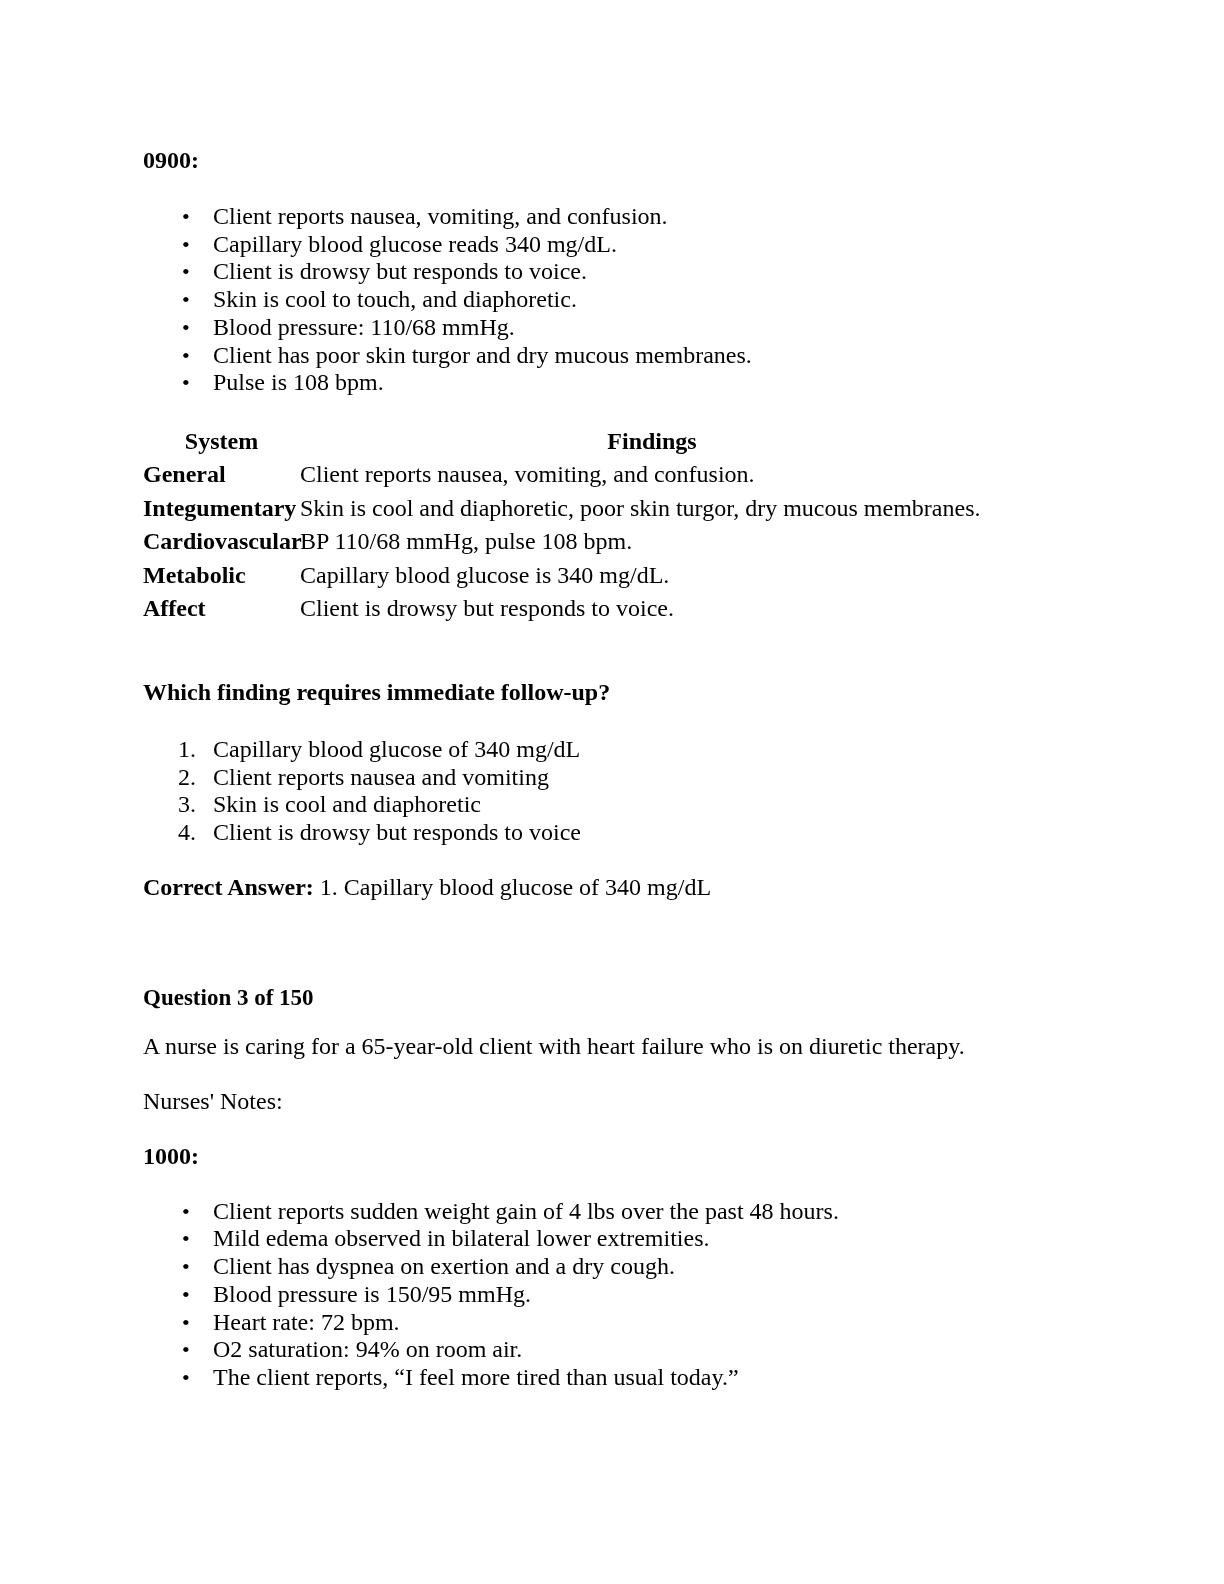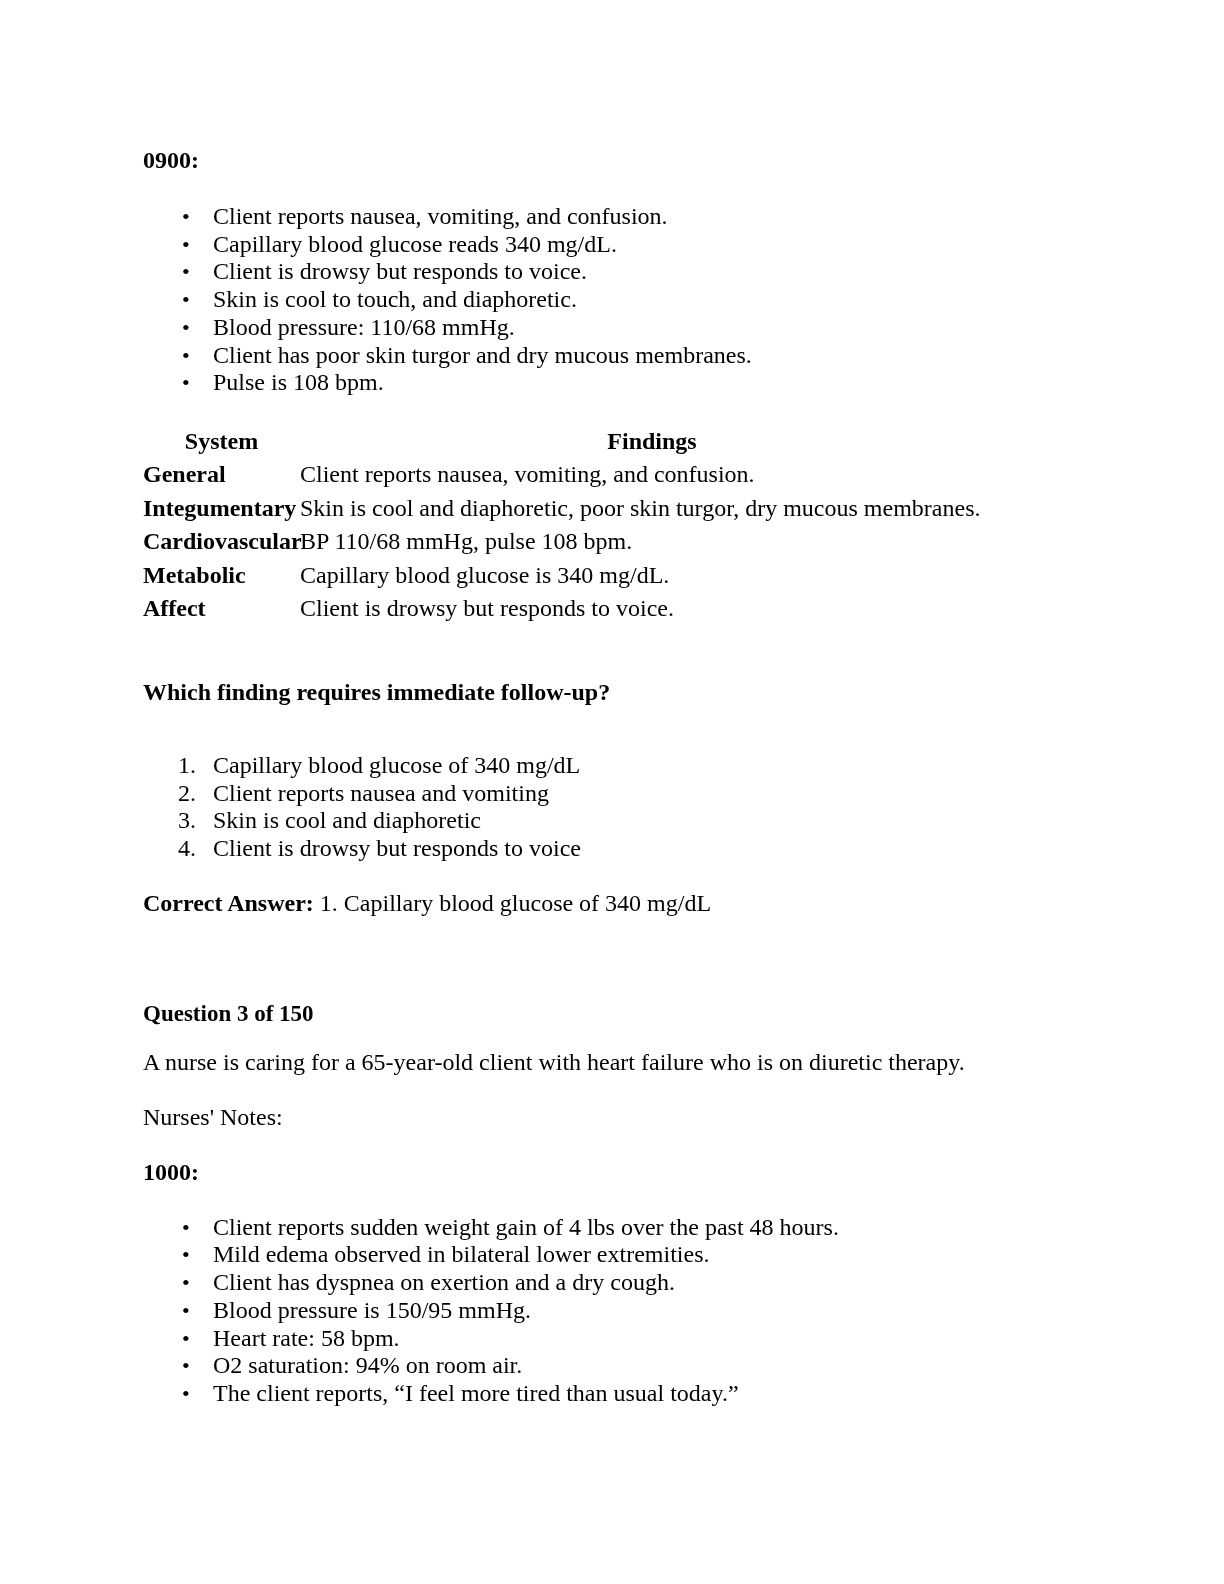--- a/index.html
+++ b/index.html
@@ -44,21 +44,21 @@
   .findings-table th, .findings-table td {
     padding: 0;
     line-height: 33.5px;
     vertical-align: top;
     white-space: nowrap;
     text-align: left;
   }
   .findings-table th { font-weight: bold; text-align: center; }
   .findings-table .col-sys { width: 157px; }
   .q-prompt { font-weight: bold; line-height: 28px; margin-top: 52px; }
-  .options { margin-top: 46px; font-family: Liberation Serif, serif; }
+  .options { margin-top: 30px; font-family: Liberation Serif, serif; }
   .answer-line { line-height: 28px; margin-top: 26px; }
   .q-heading { font-weight: bold; font-size: 23px; line-height: 34px; margin-top: 80px; }
   .scenario { line-height: 28px; margin-top: 17px; }
   .notes-label { font-weight: normal; line-height: 28px; margin-top: 27px; }
   .h-time-2 { margin-top: 27px; }
   .list-2 { margin-top: 28px; }
 </style>
 </head>
 <body>
 
@@ -124,18 +124,18 @@
 
   <div class="notes-label">Nurses' Notes:</div>
 
   <div class="h-time h-time-2">1000:</div>
 
   <ul class="doc-list list-2">
       <li>Client reports sudden weight gain of 4 lbs over the past 48 hours.</li>
       <li>Mild edema observed in bilateral lower extremities.</li>
       <li>Client has dyspnea on exertion and a dry cough.</li>
       <li>Blood pressure is 150/95 mmHg.</li>
-      <li>Heart rate: 58 bpm.</li>
+      <li>Heart rate: 72 bpm.</li>
       <li>O2 saturation: 94% on room air.</li>
       <li>The client reports, “I feel more tired than usual today.”</li>
     </ul>
 
 </div>
 
 </body></html>

